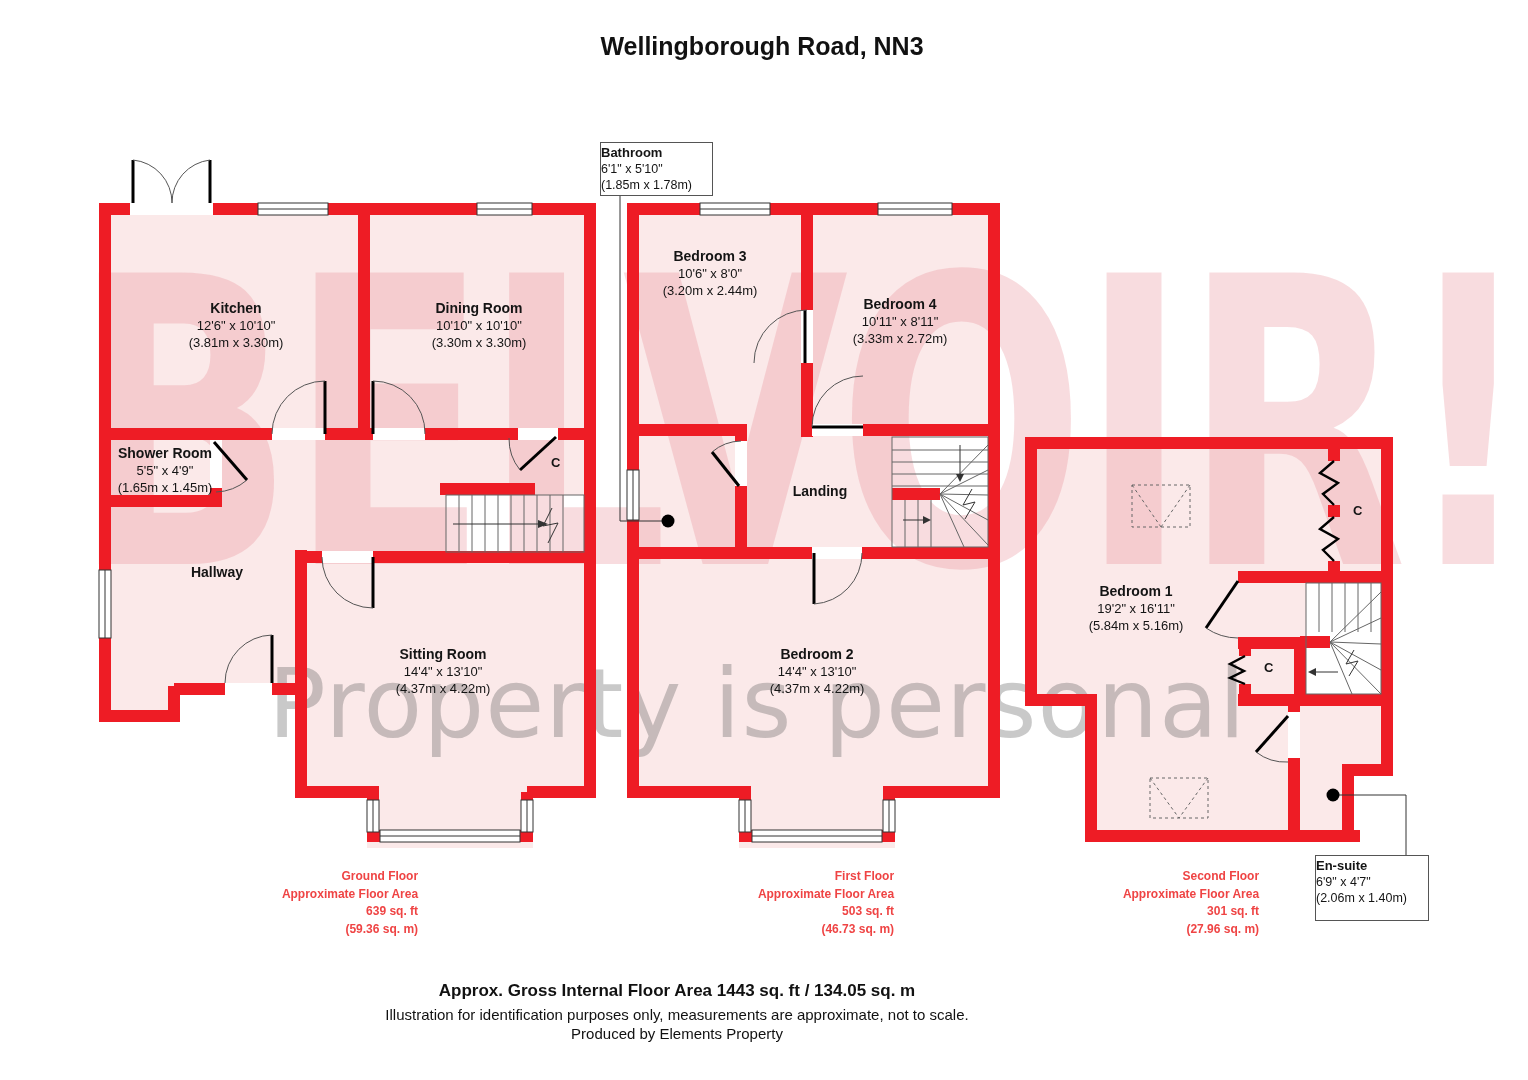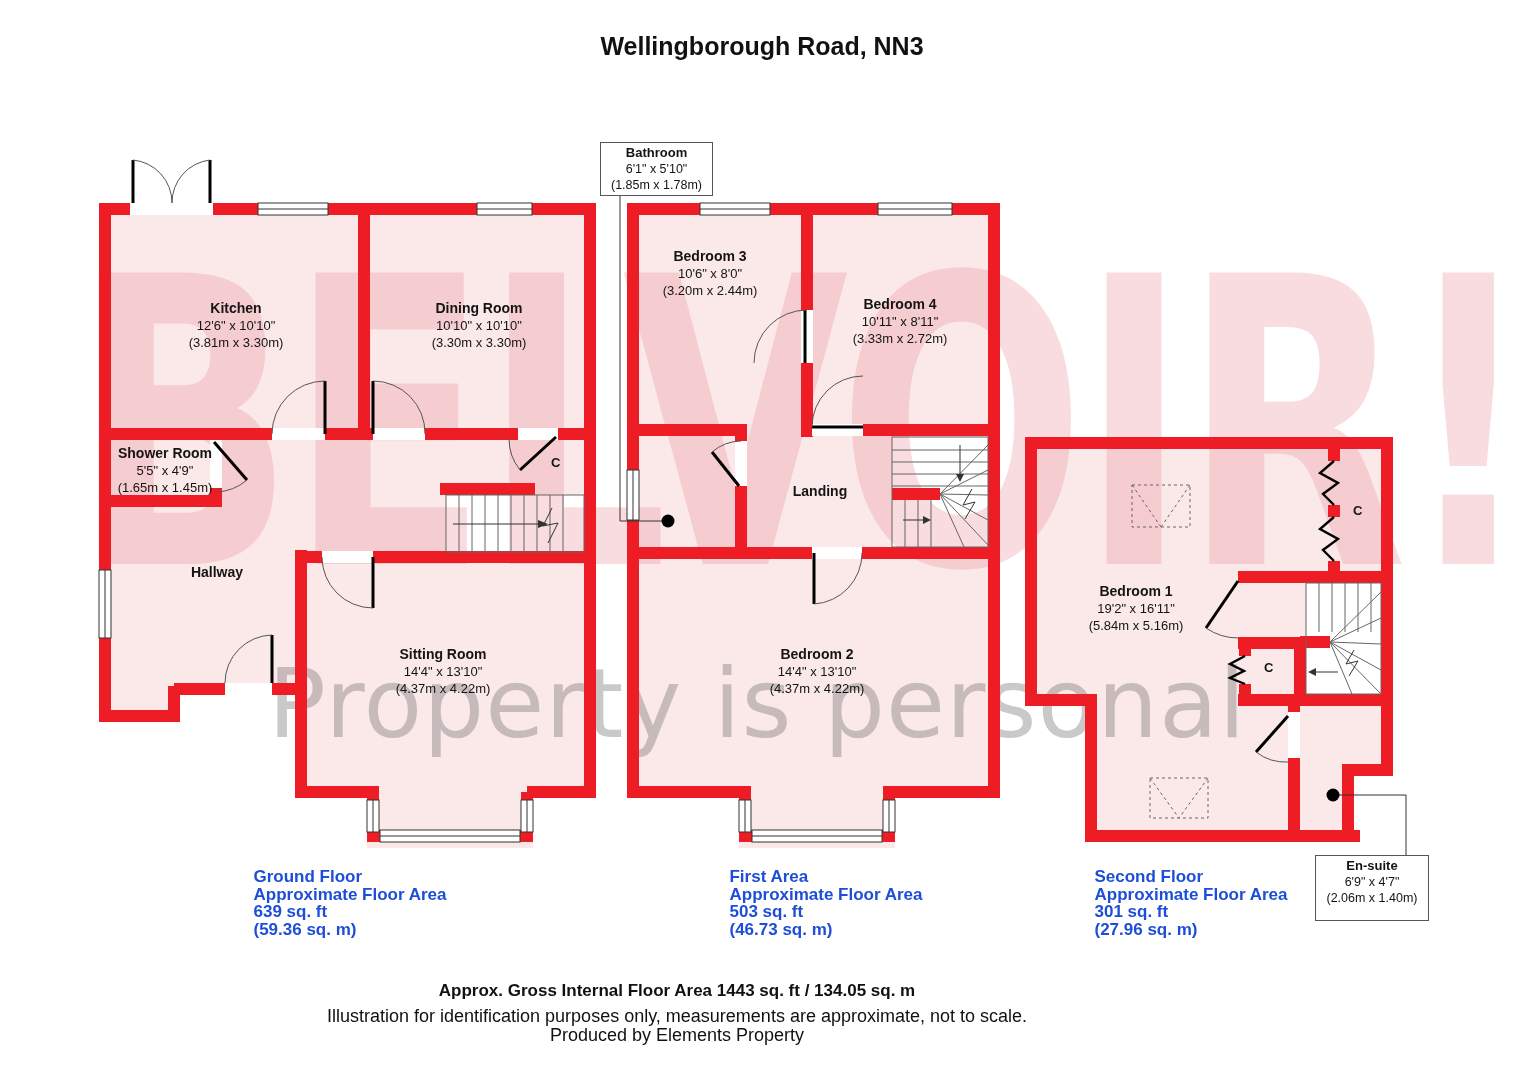--- a/index.html
+++ b/index.html
@@ -24,29 +24,29 @@
      font-weight:bold;font-size:400px;line-height:0.79;letter-spacing:-8px;white-space:nowrap;
      color:rgba(233,140,148,0.30);transform:scaleX(0.73);transform-origin:left top;}
   .watermark-tagline{position:absolute;left:268px;top:656px;z-index:1;font-family:"DejaVu Sans",sans-serif;
      font-size:96px;line-height:1.0;letter-spacing:1px;white-space:nowrap;color:rgba(90,90,90,0.33);}
   .page-title{position:absolute;left:762px;top:32px;transform:translateX(-50%);z-index:3;
      font-size:25px;font-weight:bold;white-space:nowrap;}
   .room-label{position:absolute;transform:translateX(-50%);text-align:center;z-index:3;
      font-size:13px;line-height:17px;white-space:nowrap;color:#141414;}
   .room-label .rname{font-weight:bold;font-size:14px;}
   .c-label{position:absolute;z-index:3;font-weight:bold;font-size:13px;color:#141414;}
-  .annot-box{position:absolute;z-index:3;background:#fff;border:1.5px solid #555;text-align:center;
+  .annot-box{position:absolute;z-index:3;background:#fff;border:1.5px solid #555;text-align:left;
      font-size:12.5px;line-height:16px;padding-top:2px;box-sizing:border-box;white-space:nowrap;color:#141414;}
   .annot-box .rname{font-weight:bold;font-size:13px;}
-  .floor-label{position:absolute;transform:translateX(-50%);text-align:left;z-index:3;
-     font-weight:bold;font-size:17px;line-height:17.5px;white-space:nowrap;color:#1d4ed8;}
+  .floor-label{position:absolute;transform:translateX(-50%);text-align:right;z-index:3;
+     font-weight:bold;font-size:12px;line-height:17.5px;white-space:nowrap;color:#ef4444;}
   .footer-total{position:absolute;left:677px;top:981px;transform:translateX(-50%);z-index:3;
      font-size:17px;font-weight:bold;white-space:nowrap;}
   .footer-small{position:absolute;left:677px;transform:translateX(-50%);z-index:3;
-     font-size:18px;white-space:nowrap;}
+     font-size:15px;white-space:nowrap;}
 </style>
 </head>
 <body>
 
 <div id="page">
 
   <svg id="fills-svg" width="1528" height="1080" viewBox="0 0 1528 1080">
     <path class="roomfill" d="M99,203 H596 V798 H533 V848 H367 V798 H295 V695 H180 V722 H99 Z"></path>
     <path class="roomfill" d="M627,203 H1000 V798 H895 V848 H739 V798 H627 Z"></path>
     <path class="roomfill" d="M1025,437 H1393 V770 H1354 V842 H1085 V706 H1025 Z"></path>
@@ -365,21 +365,21 @@
     <div>(2.06m x 1.40m)</div>
   </div>
 
   <div class="floor-label" style="left:350px;top:868px;">
     <div>Ground Floor</div>
     <div>Approximate Floor Area</div>
     <div>639 sq. ft</div>
     <div>(59.36 sq. m)</div>
   </div>
   <div class="floor-label" style="left:826px;top:868px;">
-    <div>First Area</div>
+    <div>First Floor</div>
     <div>Approximate Floor Area</div>
     <div>503 sq. ft</div>
     <div>(46.73 sq. m)</div>
   </div>
   <div class="floor-label" style="left:1191px;top:868px;">
     <div>Second Floor</div>
     <div>Approximate Floor Area</div>
     <div>301 sq. ft</div>
     <div>(27.96 sq. m)</div>
   </div>

